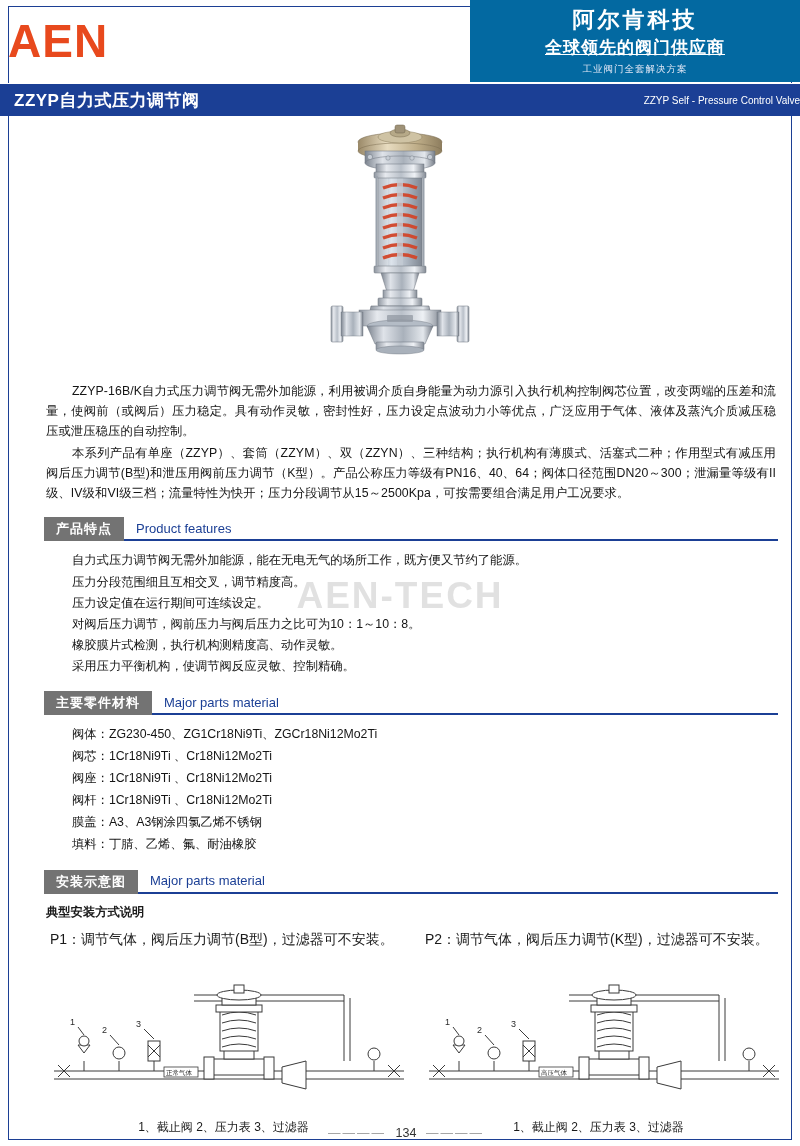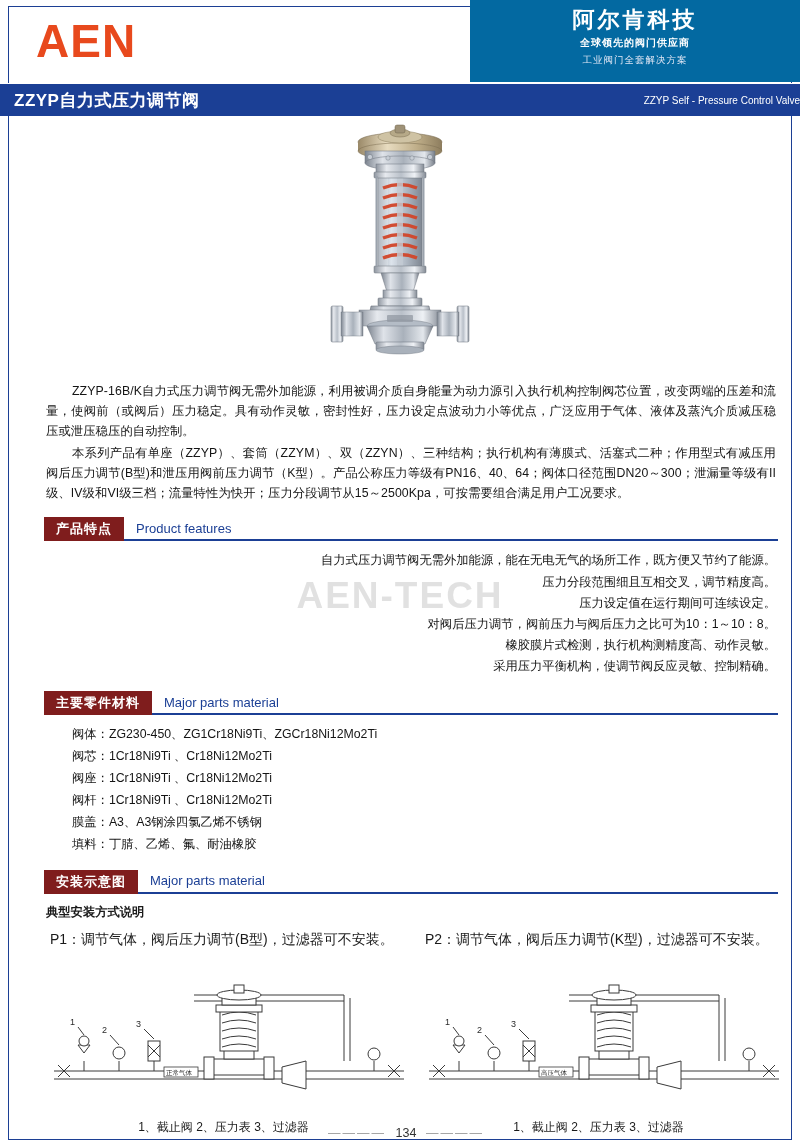--- a/index.html
+++ b/index.html
@@ -24,21 +24,21 @@
     position: absolute;
     left: 0; top: 0; right: 0;
     height: 82px;
     display: flex;
     align-items: stretch;
   }
   .logo-box {
     width: 470px;
     display: flex;
     align-items: center;
-    padding-left: 36px;
+    padding-left: 8px;
   }
   .logo-text {
     font-family: "Liberation Sans", sans-serif;
     font-weight: bold;
     font-size: 46px;
     letter-spacing: 1px;
     color: #e8491d;
   }
   .brand-box {
     flex: 1;
@@ -47,24 +47,25 @@
     text-align: center;
     padding-top: 7px;
   }
   .brand-cn {
     font-size: 22px;
     font-weight: bold;
     letter-spacing: 3px;
     line-height: 1.2;
   }
   .brand-sub {
-    font-size: 10px;
+    font-size: 17px;
     font-weight: bold;
     letter-spacing: 1px;
     margin-top: 3px;
+    text-decoration: underline;
   }
   .brand-sub2 {
     font-size: 9.5px;
     letter-spacing: 1px;
     margin-top: 4px;
     color: #dfe6f5;
   }
 
   
   .title-bar {
@@ -108,21 +109,21 @@
   .para.indent { text-indent: 26px; }
 
   
   .section {
     margin: 14px 22px 0 22px;
     display: flex;
     align-items: stretch;
     height: 24px;
   }
   .section .cn {
-    background: #7f1d1d;
+    background: #737373;
     color: #fff;
     font-size: 13px;
     font-weight: bold;
     padding: 0 12px;
     display: flex;
     align-items: center;
     letter-spacing: 1px;
   }
   .section .en {
     flex: 1;
@@ -134,21 +135,20 @@
     padding-left: 12px;
   }
   .list {
     margin: 9px 24px 0 24px;
   }
   .list .li {
     font-size: 12.3px;
     line-height: 1.72;
     text-indent: 26px;
     color: #141414;
-    text-align: right;
   }
   .matlist { margin: 9px 24px 0 24px; }
   .matlist .row {
     font-size: 12.3px;
     line-height: 1.78;
     text-indent: 26px;
     color: #141414;
   }
 
   

